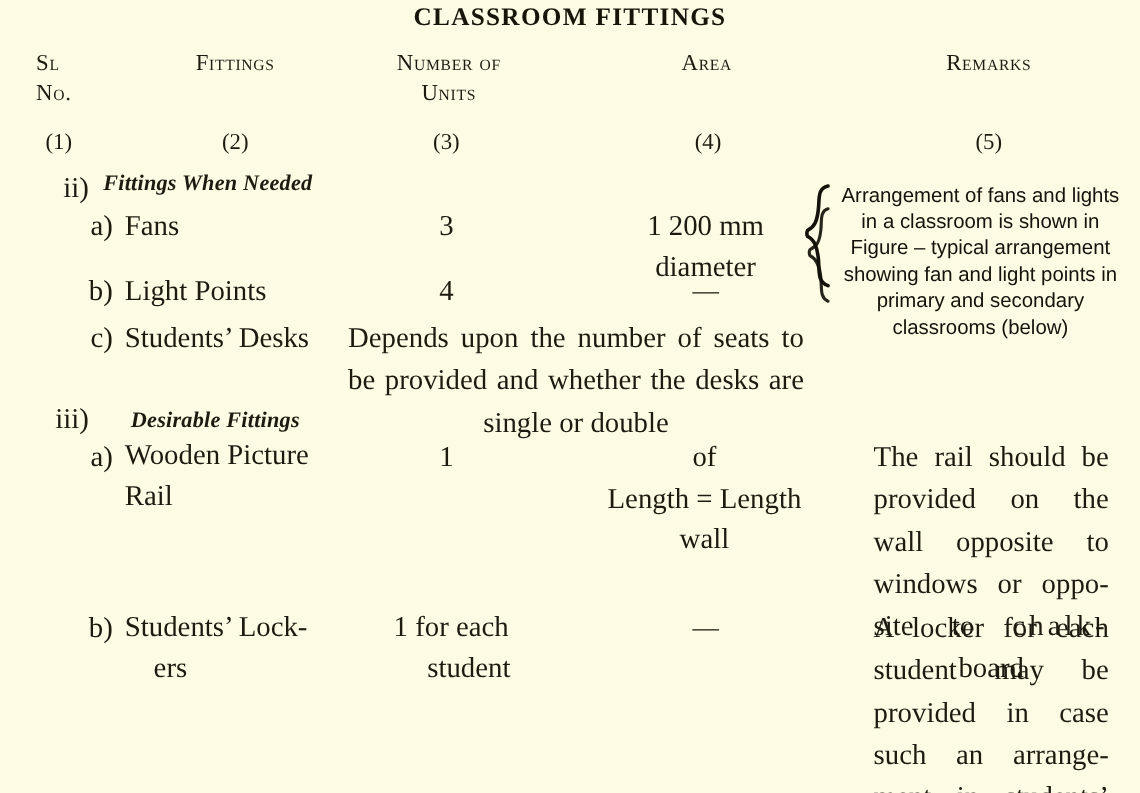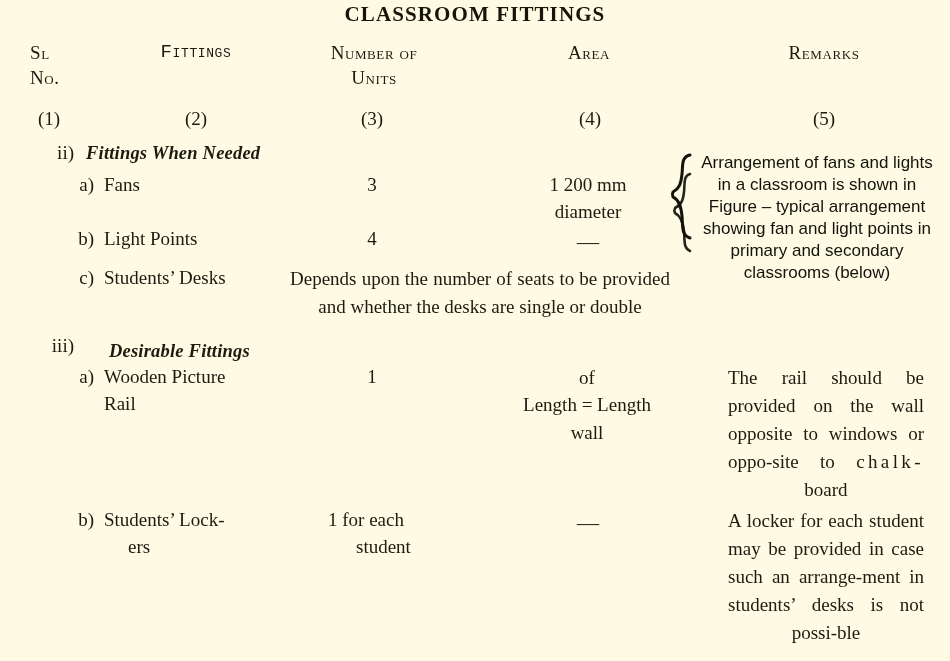--- a/index.html
+++ b/index.html
@@ -37,21 +37,21 @@
   .colnum{
     position:absolute;
     text-align:center;
     font-size:19px;
     color:#1d1a10;
   }
 
   
   .cell{
     position:absolute;
-    font-size:19px;
+    font-size:24px;
     line-height:1.42;
     color:#1d1a10;
   }
   .ctr{text-align:center;}
   .just{text-align:justify;text-align-last:center;}
   .ital{font-style:italic;font-weight:bold;font-size:18.5px;letter-spacing:0.2px;}
   .rn{text-align:right;}
   .spaced{letter-spacing:3.4px;}
 
   
@@ -76,21 +76,21 @@
 
 <div class="page">
 
   <div class="title">CLASSROOM FITTINGS</div>
 
   <div class="colhead" style="left:18px;top:40px;width:68px;text-align:left;padding-left:12px;">
     <div>Sl</div>
     <div>No.</div>
   </div>
 
-  <div class="colhead" style="left:116px;top:40px;width:160px;font-family:Liberation Mono, monospace;">
+  <div class="colhead" style="left:116px;top:40px;width:160px;">
     <div>Fittings</div>
   </div>
 
   <div class="colhead" style="left:290px;top:40px;width:168px;">
     <div>Number of</div>
     <div>Units</div>
   </div>
 
   <div class="colhead" style="left:506px;top:40px;width:166px;">
     <div>Area</div>

